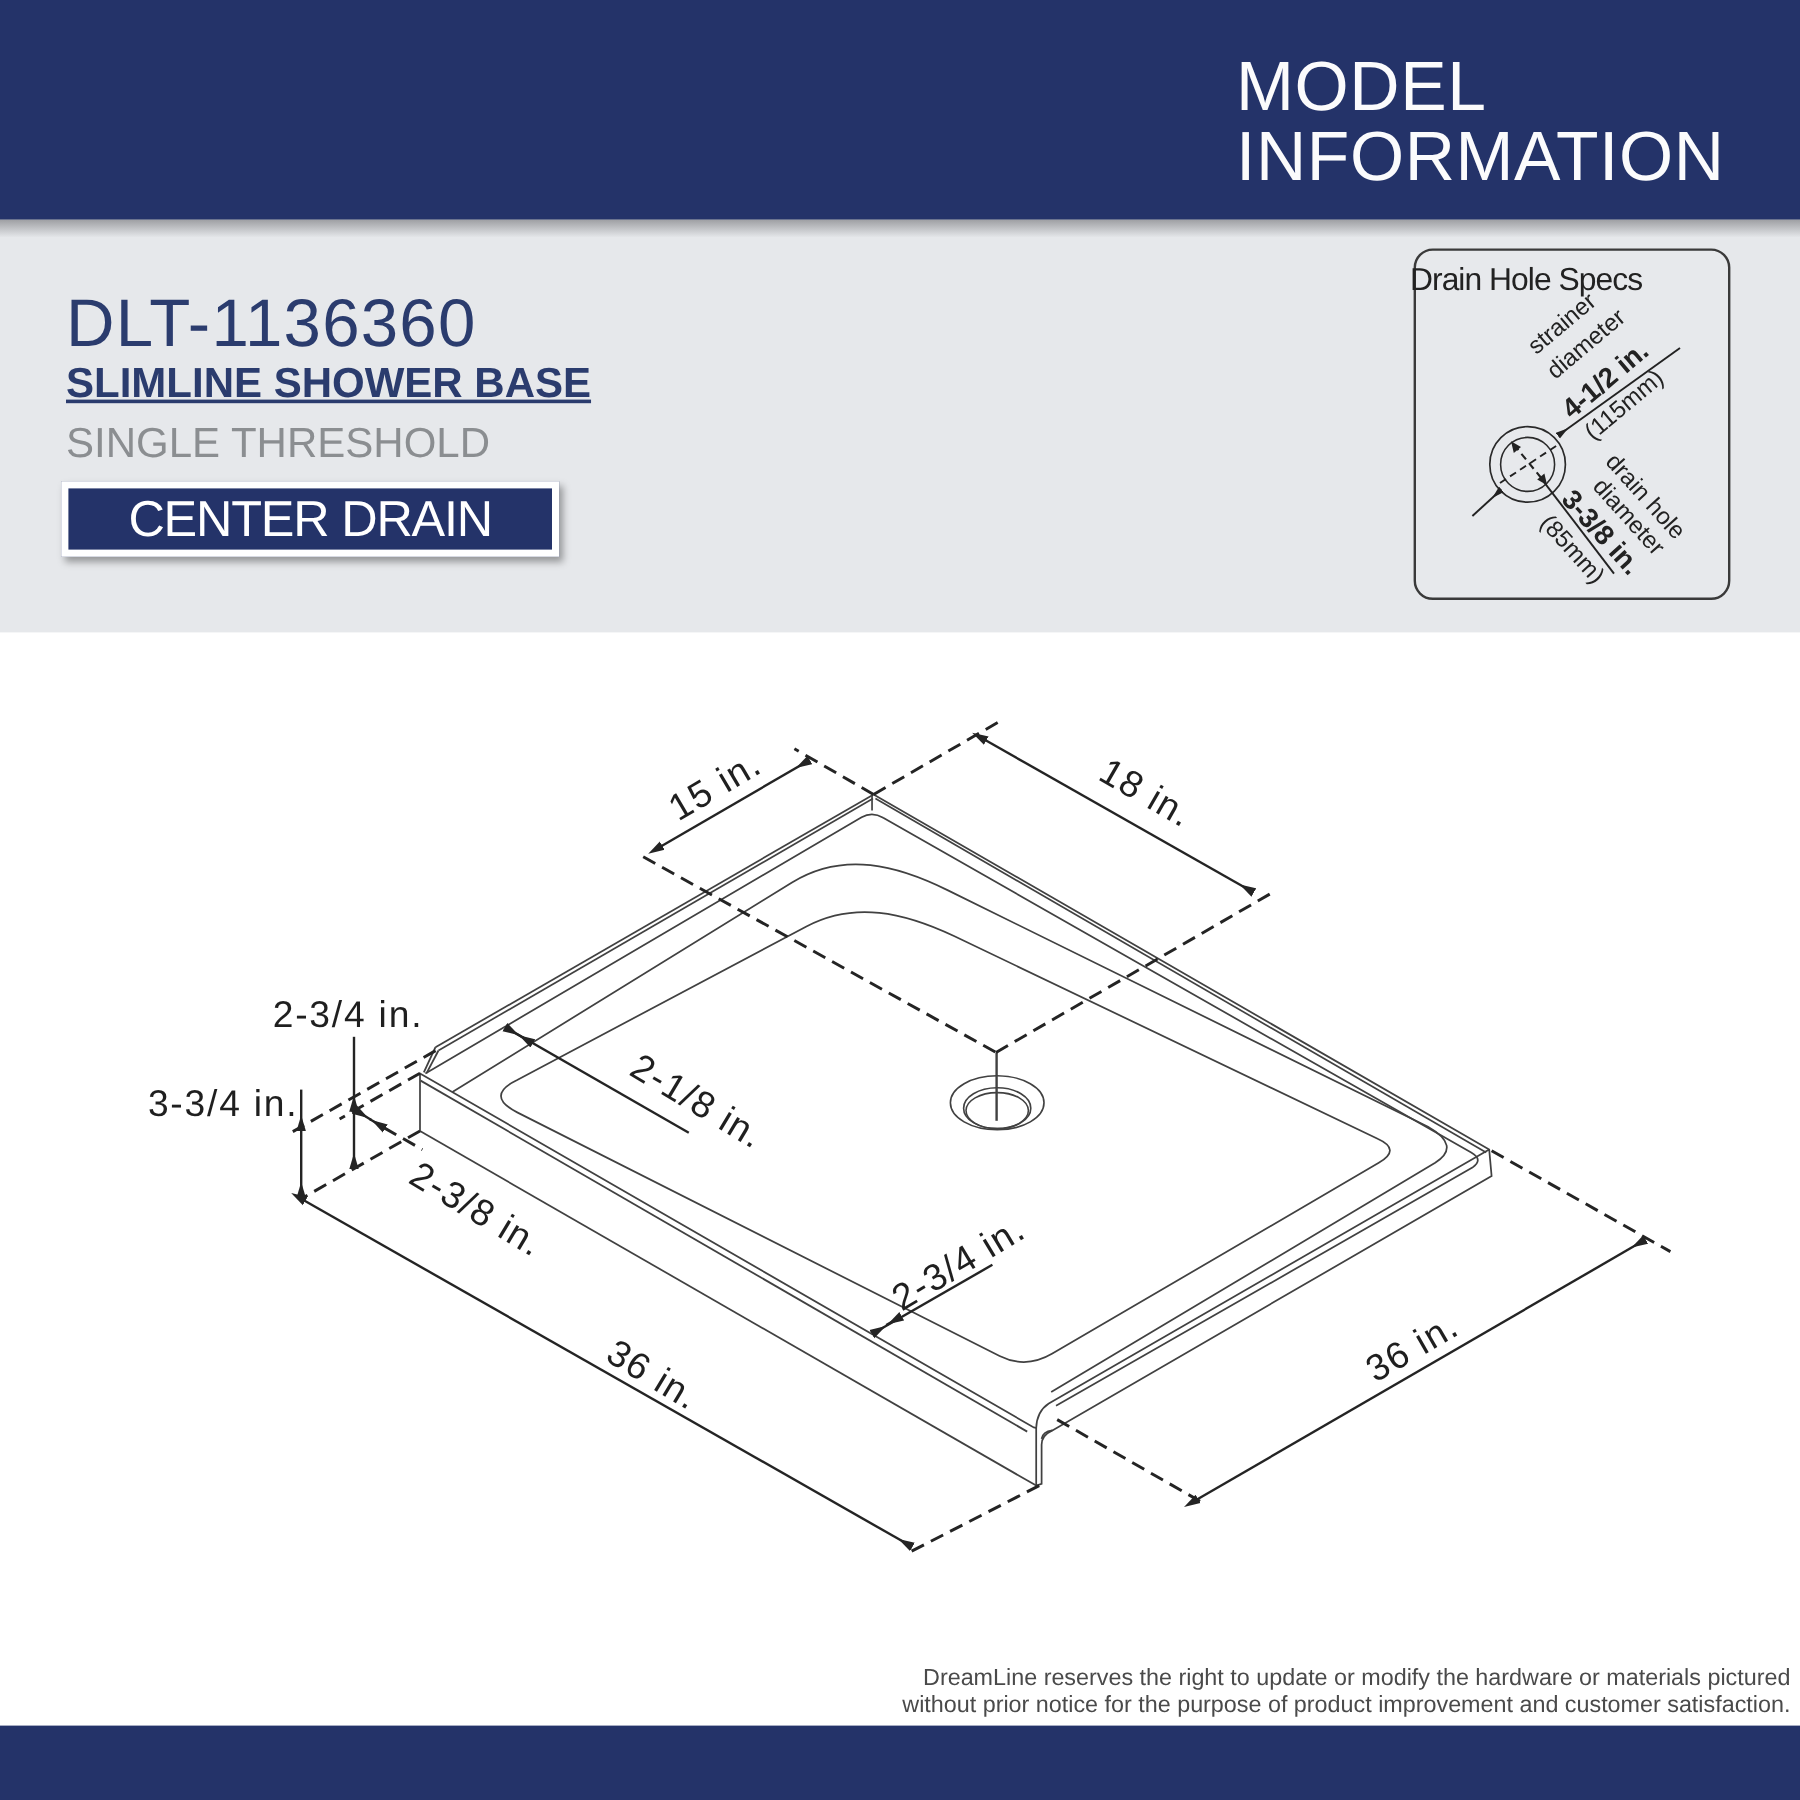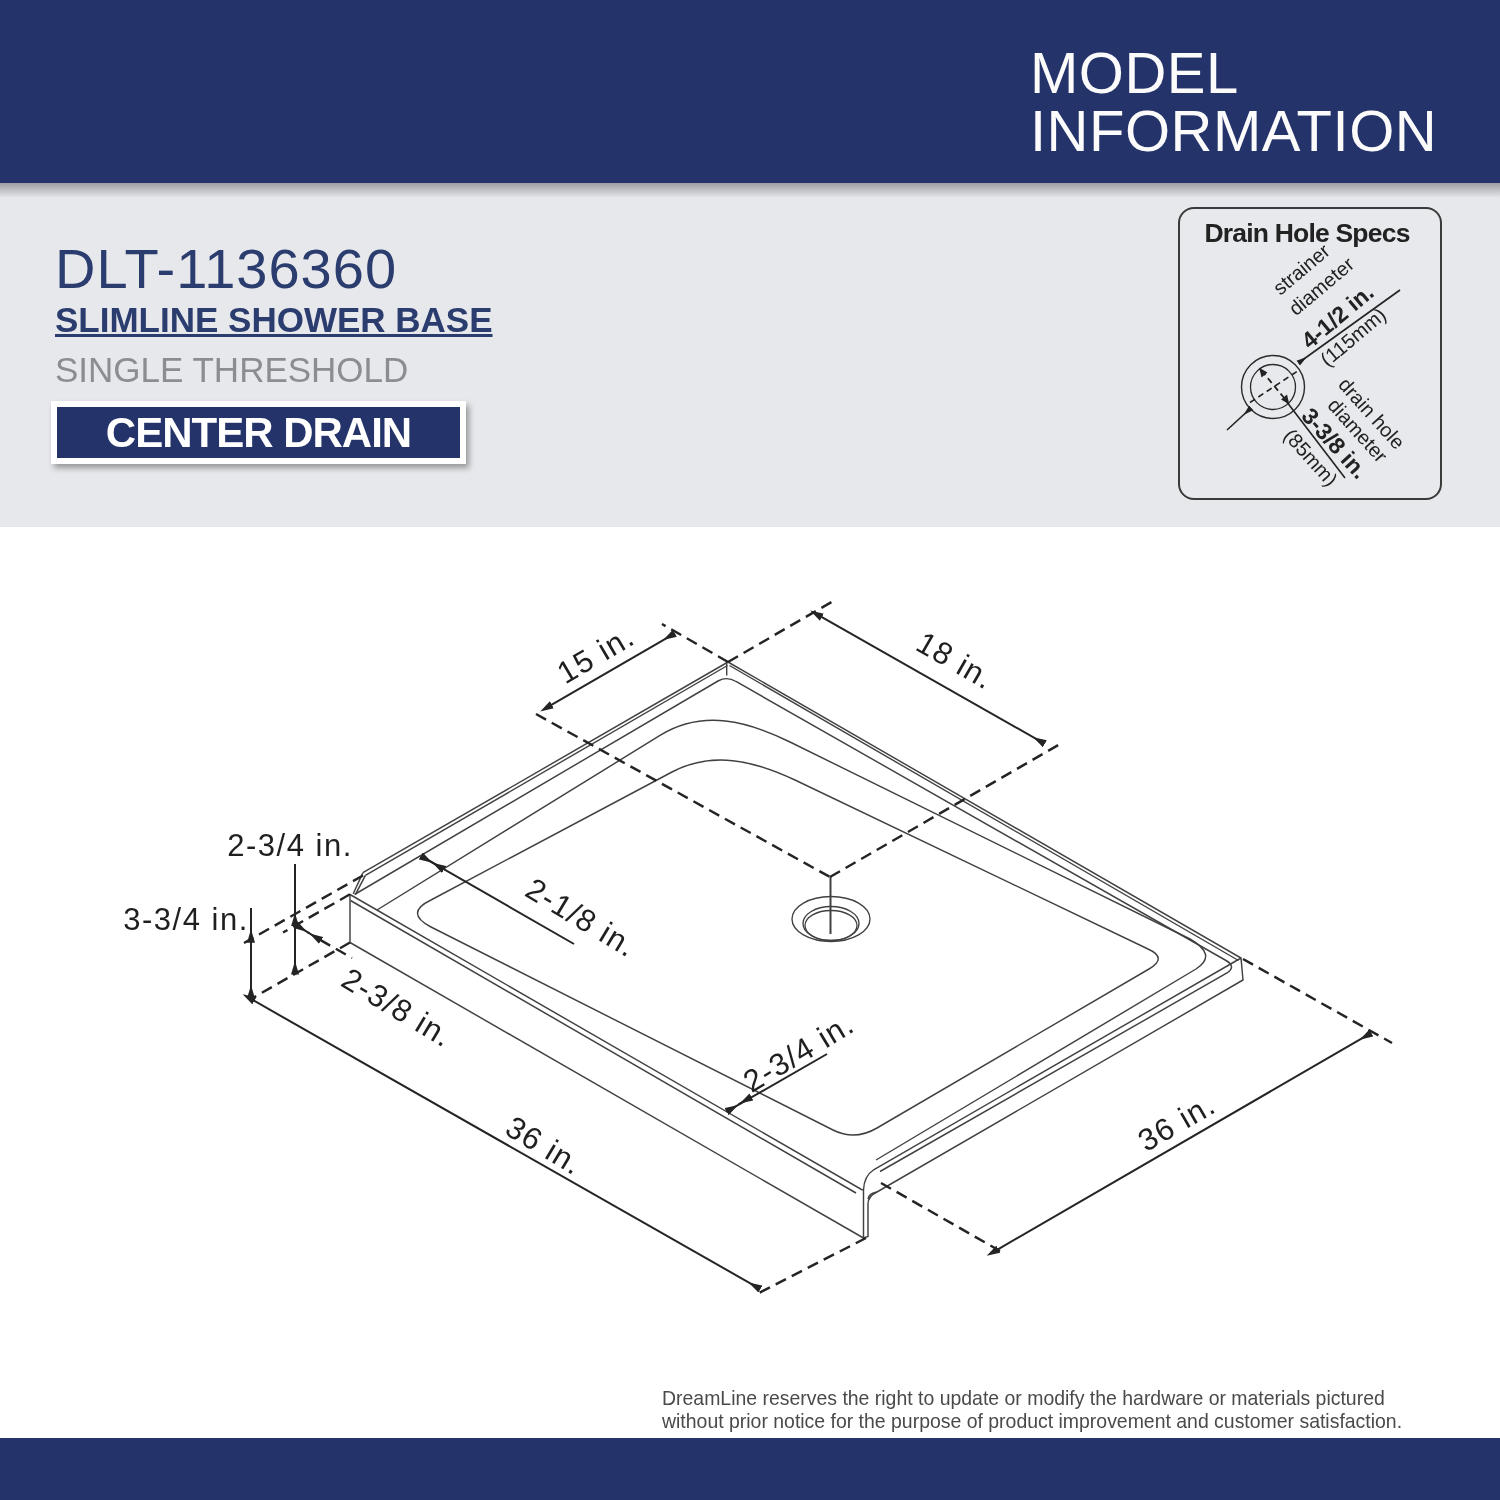--- a/index.html
+++ b/index.html
@@ -18,25 +18,25 @@
 
 <div class="abs" style="left:1030px;top:44px;color:#fbfbfc;font-size:58px;font-weight:normal;line-height:58px;letter-spacing:0.5px;">MODEL<br>INFORMATION</div>
 
 <div class="abs" style="left:55px;top:236px;color:#2b3c6e;font-size:56px;font-weight:normal;letter-spacing:1px;">DLT-1136360</div>
 
 <div class="abs" style="left:55px;top:300px;color:#2b3c6e;font-size:35px;font-weight:bold;letter-spacing:0px;text-decoration:underline;">SLIMLINE&nbsp;SHOWER&nbsp;BASE</div>
 
 <div class="abs" style="left:55px;top:350px;color:#8b8e91;font-size:35px;font-weight:normal;">SINGLE THRESHOLD</div>
 
 <div class="abs" style="left:51px;top:401px;width:403px;height:51px;background:#243369;border:6px solid #ffffff;box-shadow:3px 4px 6px rgba(0,0,0,0.35);"></div>
-<div class="abs" style="left:51px;top:401px;width:415px;height:63px;color:#ffffff;font-size:42px;font-weight:bold;letter-spacing:-1px;text-align:center;line-height:63px;">CENTER DRAIN</div>
+<div class="abs" style="left:51px;top:401px;width:415px;height:63px;color:#ffffff;font-size:42px;font-weight:normal;letter-spacing:-1px;text-align:center;line-height:63px;">CENTER DRAIN</div>
 
 <div class="abs" style="left:1178px;top:207px;width:264px;height:293px;background:#e7e9ec;border:2px solid #3a3a3a;border-radius:16px;box-sizing:border-box;"></div>
 
-<div class="abs" style="left:1175px;top:218px;width:264px;text-align:center;color:#222;font-size:26.5px;font-weight:bold;letter-spacing:-0.8px;">Drain Hole Specs</div>
+<div class="abs" style="left:1175px;top:218px;width:264px;text-align:left;color:#222;font-size:26.5px;font-weight:normal;letter-spacing:-0.8px;">Drain Hole Specs</div>
 
 <svg class="abs" style="left:1178px;top:207px;" width="264" height="293" viewBox="1178 207 264 293">
   <defs>
     <marker id="ah" markerWidth="11" markerHeight="7" refX="10" refY="3.5" orient="auto" markerUnits="userSpaceOnUse">
       <path d="M0.5,3.5 L11,0.5 L11,6.5 Z" fill="#222"></path>
     </marker>
   </defs>
 
   <circle cx="1273" cy="387" r="31.5" fill="none" stroke="#2a2a2a" stroke-width="1.4"></circle>
 
@@ -174,15 +174,15 @@
     <text x="397" y="1018" transform="rotate(31 397 1008)">2-3/8 in.</text>
 
     <text x="799" y="1063" transform="rotate(-31 799 1053)">2-3/4 in.</text>
 
     <text x="544" y="1156" transform="rotate(31 544 1146)">36 in.</text>
 
     <text x="1177" y="1133" transform="rotate(-30 1177 1123)">36 in.</text>
   </g>
 </svg>
 
-<div class="abs" style="left:662px;top:1387px;width:830px;text-align:left;color:#4a4a4a;font-size:19.45px;line-height:23px;">DreamLine reserves the right to update or modify the hardware or materials pictured without&nbsp;prior notice for the purpose of product improvement and customer satisfaction.</div>
+<div class="abs" style="left:662px;top:1387px;width:830px;text-align:right;color:#4a4a4a;font-size:19.45px;line-height:23px;">DreamLine reserves the right to update or modify the hardware or materials pictured without&nbsp;prior notice for the purpose of product improvement and customer satisfaction.</div>
 
 <div class="abs" style="left:0;top:1438px;width:1500px;height:62px;background:#243369;"></div>
 
 </body></html>

